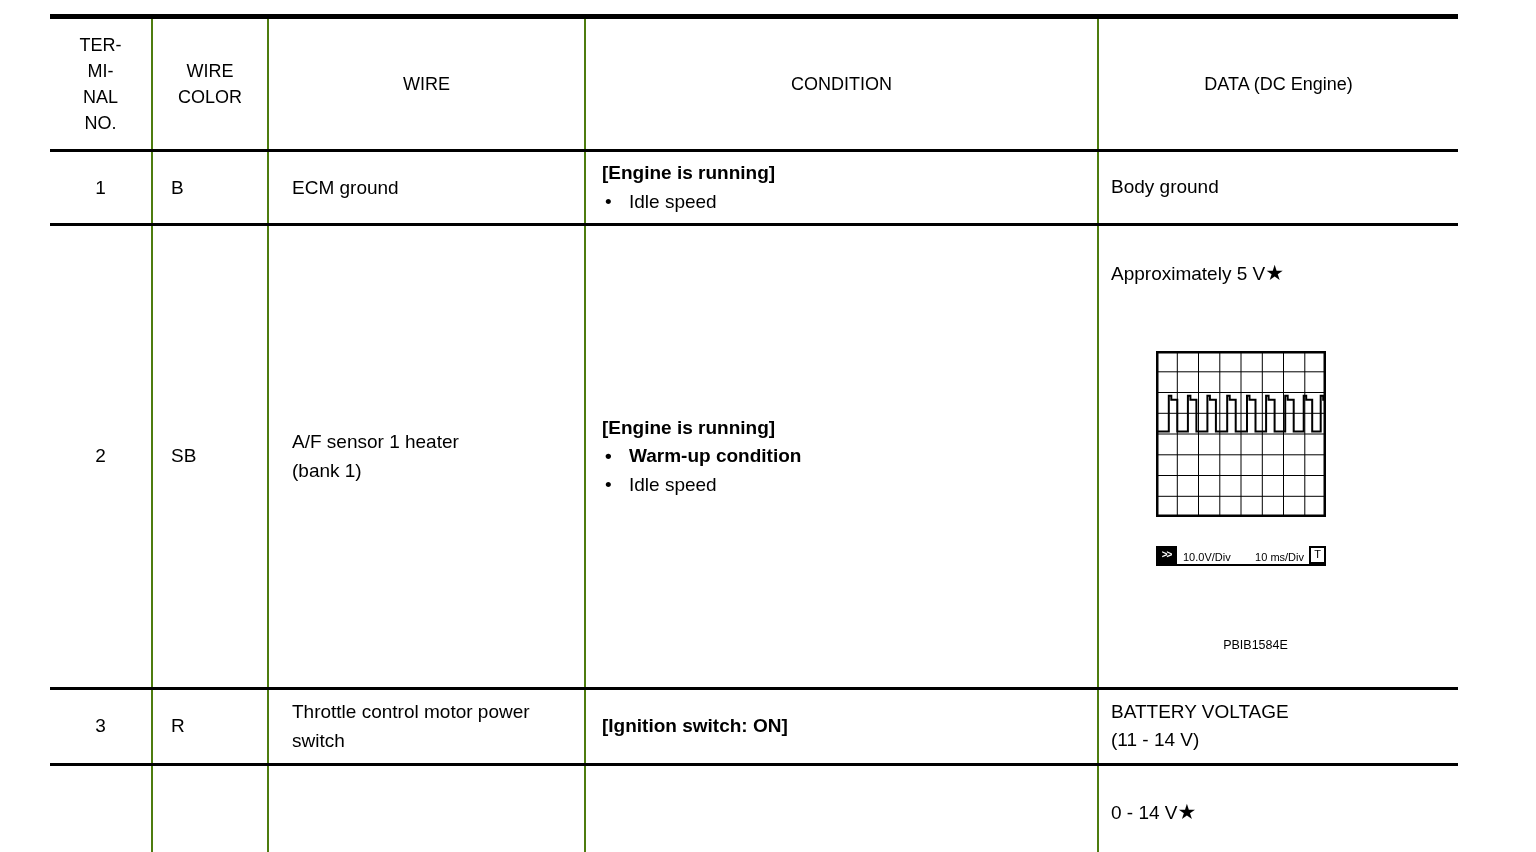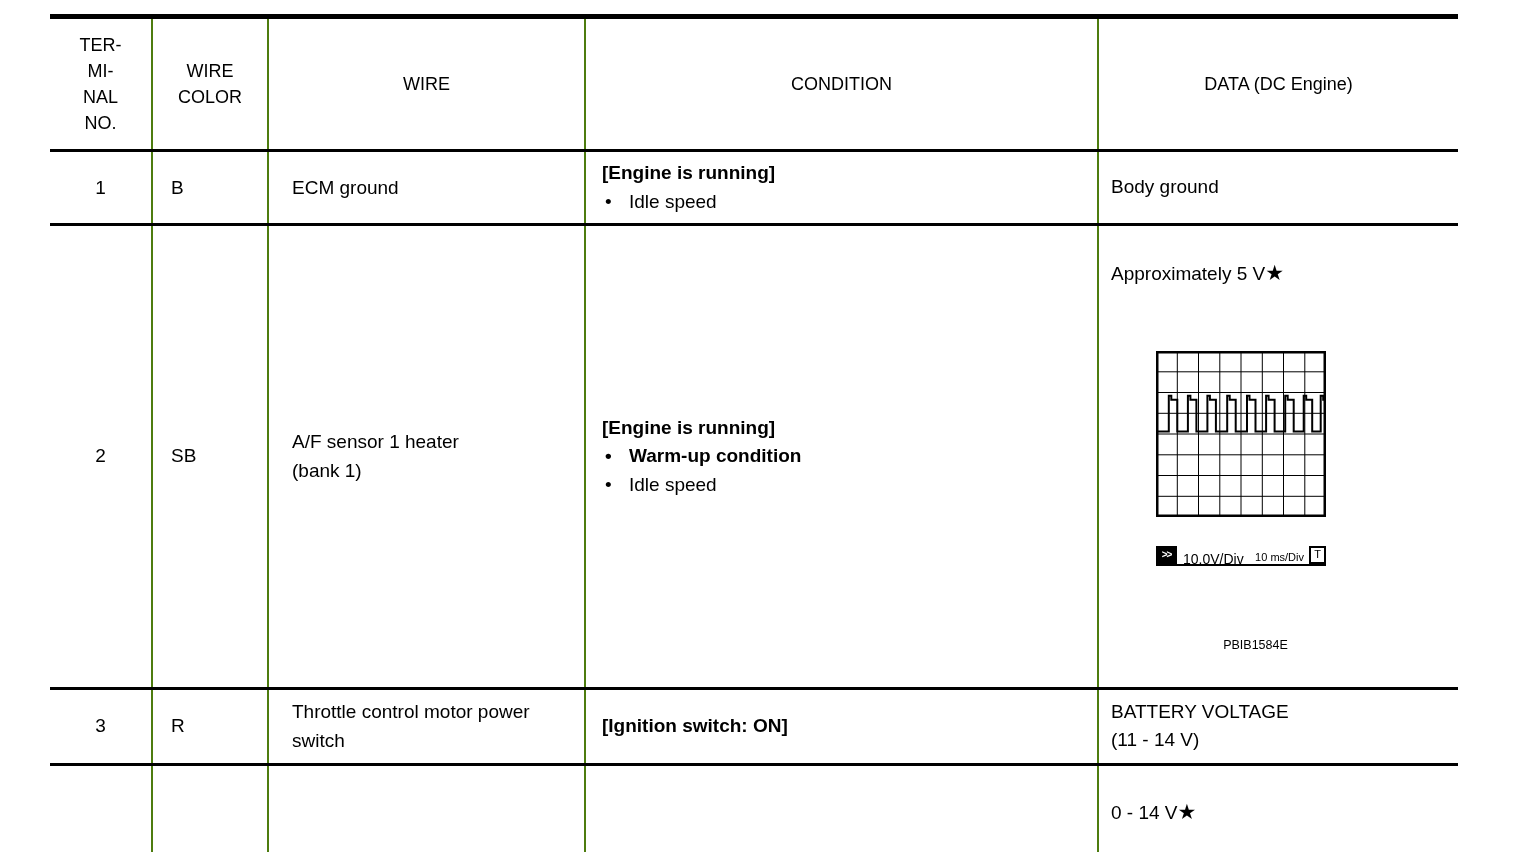--- a/index.html
+++ b/index.html
@@ -22,21 +22,21 @@
   .cell-data{padding-left:12px;white-space:pre-line;line-height:1.5;}
   td.top{vertical-align:top;}
   .data-label-line{line-height:1.3;white-space:normal;}
   .star{font-size:21px;}
   .scope-wrap{width:170px;margin-top:8px;}
   .scope-a{margin-left:45px;}
   .scope-svg{width:170px;height:166px;display:block;}
   .scope-bar{display:flex;align-items:stretch;width:170px;height:18px;border-bottom:2px solid #000;white-space:normal;}
   .marker-box{background:#000;color:#fff;font-size:10px;font-weight:bold;width:21px;flex:0 0 21px;
     display:flex;align-items:center;justify-content:center;letter-spacing:-1px;}
-  .scope-label{font-size:14px;padding:3px 0 0 6px;}
+  .scope-label{font-size:11px;padding:3px 0 0 6px;}
   .time-label{margin-left:auto;font-size:11px;padding:3px 5px 0 0;text-align:center;}
   .trigger-box{border:2px solid #000;width:13px;flex:0 0 13px;font-size:11px;
     display:flex;align-items:center;justify-content:center;}
   .scope-code{font-size:12.5px;text-align:center;padding-right:50px;margin-top:13px;white-space:normal;}
 </style>
 </head>
 <body>
 
 <table class="doc-table">
   <colgroup>

